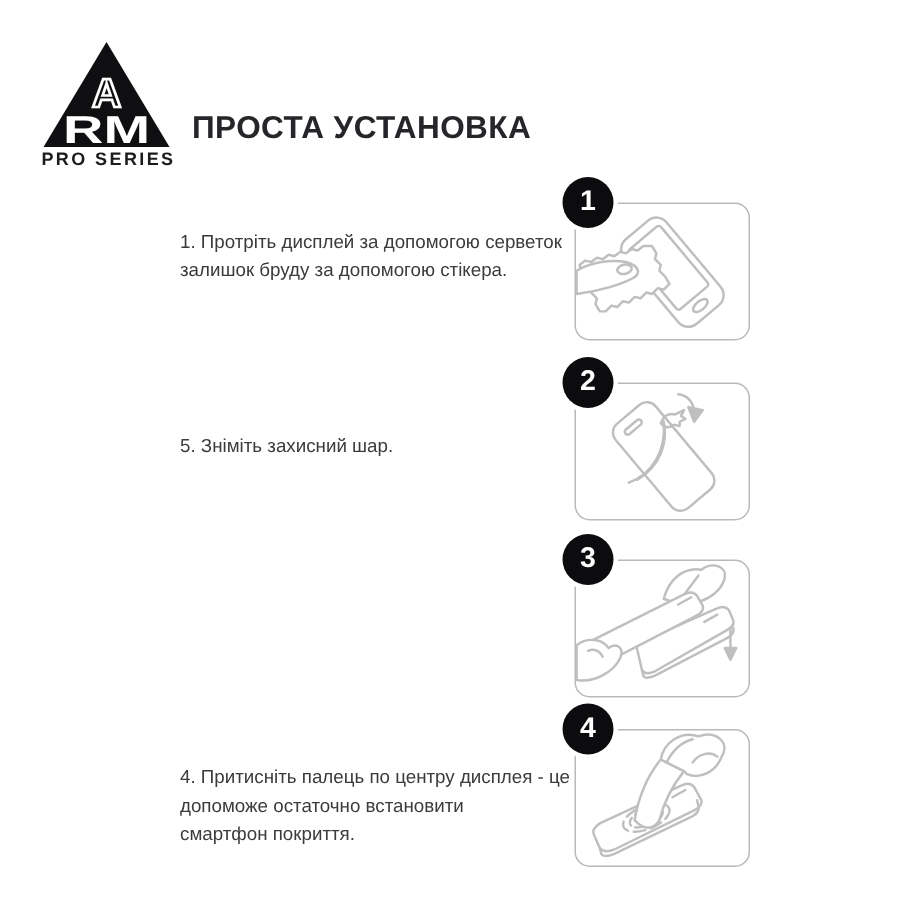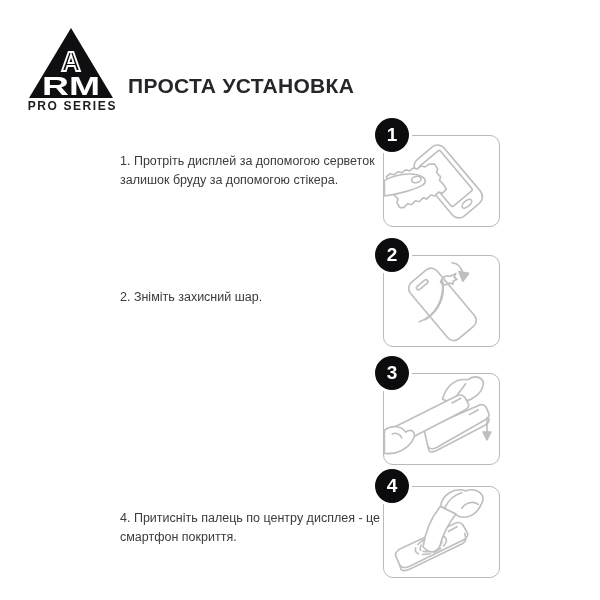--- a/index.html
+++ b/index.html
@@ -58,24 +58,25 @@
   </svg>
   <div id="logo-series">PRO SERIES</div>
 
   <div id="page-title">ПРОСТА УСТАНОВКА</div>
 
   <div class="step-text" id="step-text-1">
     <div>1. Протріть дисплей за допомогою серветок</div>
     <div>залишок бруду за допомогою стікера.</div>
   </div>
   <div class="step-text" id="step-text-2">
-    <div>2. Зніміть захисний шар.</div>
+    <div>5. Зніміть захисний шар.</div>
   </div>
   <div class="step-text" id="step-text-4">
     <div>4. Притисніть палець по центру дисплея - це</div>
+    <div>допоможе остаточно встановити</div>
     <div>смартфон покриття.</div>
   </div>
 
   <div class="figure" id="figure-1">
     <div class="frame">
       <svg width="114" height="89" viewBox="0 0 117 92">
         <g stroke="#bfbfbf" stroke-width="1.7" fill="none" stroke-linecap="round" stroke-linejoin="round">
           <g transform="rotate(-40 66 47)">
             <rect x="47" y="9" width="38" height="76" rx="9"></rect>
             <rect x="52" y="16" width="28" height="54" rx="2"></rect>

